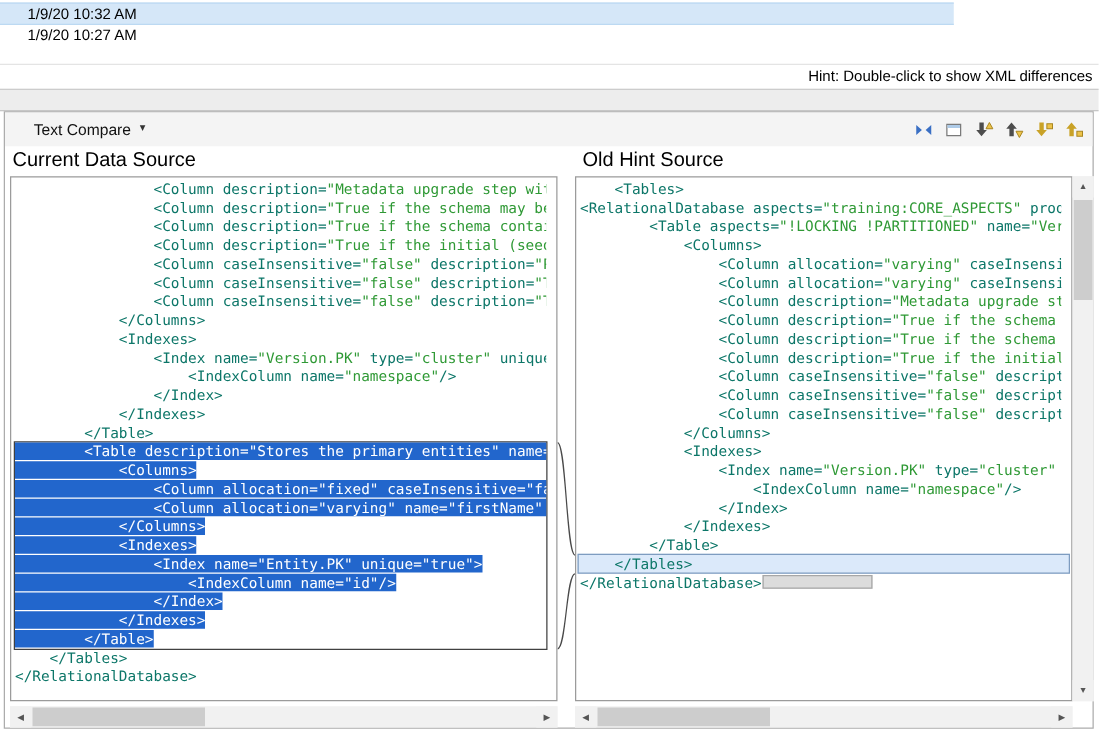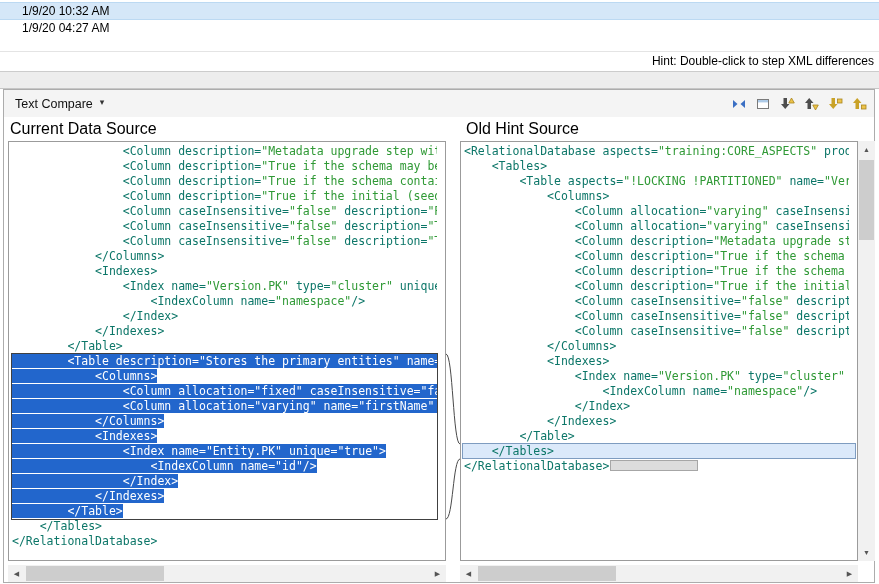--- a/index.html
+++ b/index.html
@@ -10,39 +10,39 @@
     --diff-band-bg:#dbe9fa;
     --diff-band-border:#7e9cc0;
     --row-selected-bg:#d5e7f8;
   }
   *{box-sizing:border-box;}
   html,body{margin:0;padding:0;}
   body{width:879px;height:584px;position:relative;background:#ffffff;
        font-family:"Liberation Sans",sans-serif;overflow:hidden;color:#000;}
 
   
-  .hrow{position:absolute;left:0;width:879px;height:18px;font-size:12px;line-height:17px;
+  .hrow{position:absolute;left:0;width:763px;height:18px;font-size:12px;line-height:17px;
         padding-left:22px;}
   #row1{top:2px;background:var(--row-selected-bg);
         border-top:1px solid #bcd9f2;border-bottom:1px solid #bcd9f2;}
   #row2{top:20px;}
   .hint-sep{position:absolute;top:51px;left:0;width:879px;height:1px;background:#e4e4e4;}
   .hint{position:absolute;top:52px;right:5px;height:18px;line-height:18px;font-size:12px;}
 
   
   .sash{position:absolute;top:71px;left:0;width:879px;height:18px;background:#ededed;
         border-top:1px solid #cccccc;border-bottom:1px solid #c6c6c6;}
 
   
   .outer{position:absolute;left:3px;top:89px;width:872px;height:494px;
          border:1px solid #acacac;pointer-events:none;}
 
   .toolbar{position:absolute;left:4px;top:90px;width:870px;height:27px;background:#f4f4f4;
            display:flex;align-items:center;}
-  .tc-dropdown{display:flex;align-items:flex-start;margin-left:11px;font-size:12.5px;color:#111;cursor:default;}
+  .tc-dropdown{display:flex;align-items:flex-start;margin-left:23px;font-size:12.5px;color:#111;cursor:default;}
   .caret{font-size:9px;margin-left:7px;color:#333;}
   .tb-icons{margin-left:auto;margin-right:6px;display:flex;gap:6px;align-items:center;}
   .tb-btn{width:18px;height:18px;display:flex;align-items:center;justify-content:center;}
 
   .pane-header{position:absolute;top:118px;height:22px;line-height:22px;font-size:16px;background:transparent;}
   #hdr-left{left:10px;}
   #hdr-right{left:466px;}
 
   
   .pane{position:absolute;top:141px;height:420px;border:1px solid #9b9b9b;background:#fff;}
@@ -76,24 +76,24 @@
   .vscroll .sb-thumb{left:1px;width:15px;top:19px;height:80px;}
   .hscroll .sb-thumb{top:1px;height:15px;left:18px;width:138px;}
 </style>
 </head>
 <body>
 
 <div id="row1" class="hrow">
   <span>1/9/20 10:32 AM</span>
 </div>
 <div id="row2" class="hrow">
-  <span>1/9/20 04:27 AM</span>
+  <span>1/9/20 10:27 AM</span>
 </div>
 <div class="hint-sep"></div>
-<div class="hint">Hint: Double-click to step XML differences</div>
+<div class="hint">Hint: Double-click to show XML differences</div>
 
 <div class="sash"></div>
 <div class="outer"></div>
 
 <div class="toolbar">
   <div class="tc-dropdown">
     <span>Text Compare</span>
     <span class="caret">▾</span>
   </div>
   <div class="tb-icons">
@@ -166,22 +166,22 @@
       <div class="code-line sel"><span class="line-text">                &lt;/Index&gt;</span></div>
       <div class="code-line sel"><span class="line-text">            &lt;/Indexes&gt;</span></div>
       <div class="code-line sel"><span class="line-text">        &lt;/Table&gt;</span></div>
       <div class="code-line"><span class="line-text">    &lt;/Tables&gt;</span></div>
       <div class="code-line"><span class="line-text">&lt;/RelationalDatabase&gt;</span></div>
     </div>
 <div class="overlay-box" style="top: 211px; height: 167px;"></div>
   </div>
 <div id="pane-right" class="pane">
   <div id="right-content" class="pane-content">
+      <div class="code-line"><span class="line-text">    &lt;Tables&gt;</span></div>
       <div class="code-line"><span class="line-text">&lt;RelationalDatabase aspects=<span class="val">"training:CORE_ASPECTS"</span> prod</span></div>
-      <div class="code-line"><span class="line-text">    &lt;Tables&gt;</span></div>
       <div class="code-line"><span class="line-text">        &lt;Table aspects=<span class="val">"!LOCKING !PARTITIONED"</span> name=<span class="val">"Versio</span></span></div>
       <div class="code-line"><span class="line-text">            &lt;Columns&gt;</span></div>
       <div class="code-line"><span class="line-text">                &lt;Column allocation=<span class="val">"varying"</span> caseInsensitive</span></div>
       <div class="code-line"><span class="line-text">                &lt;Column allocation=<span class="val">"varying"</span> caseInsensitive</span></div>
       <div class="code-line"><span class="line-text">                &lt;Column description=<span class="val">"Metadata upgrade step wi</span></span></div>
       <div class="code-line"><span class="line-text">                &lt;Column description=<span class="val">"True if the schema may b</span></span></div>
       <div class="code-line"><span class="line-text">                &lt;Column description=<span class="val">"True if the schema conta</span></span></div>
       <div class="code-line"><span class="line-text">                &lt;Column description=<span class="val">"True if the initial (see</span></span></div>
       <div class="code-line"><span class="line-text">                &lt;Column caseInsensitive=<span class="val">"false"</span> description=</span></div>
       <div class="code-line"><span class="line-text">                &lt;Column caseInsensitive=<span class="val">"false"</span> description=</span></div>

